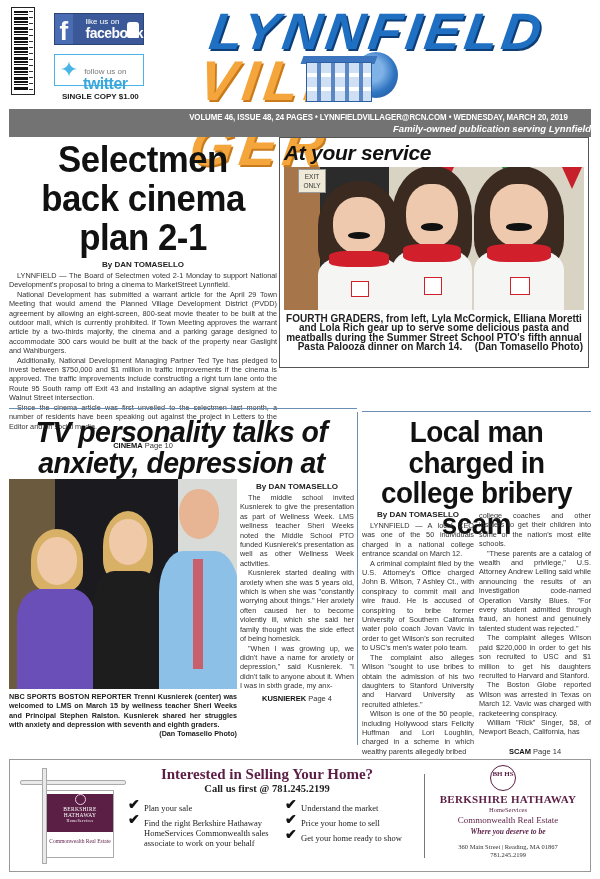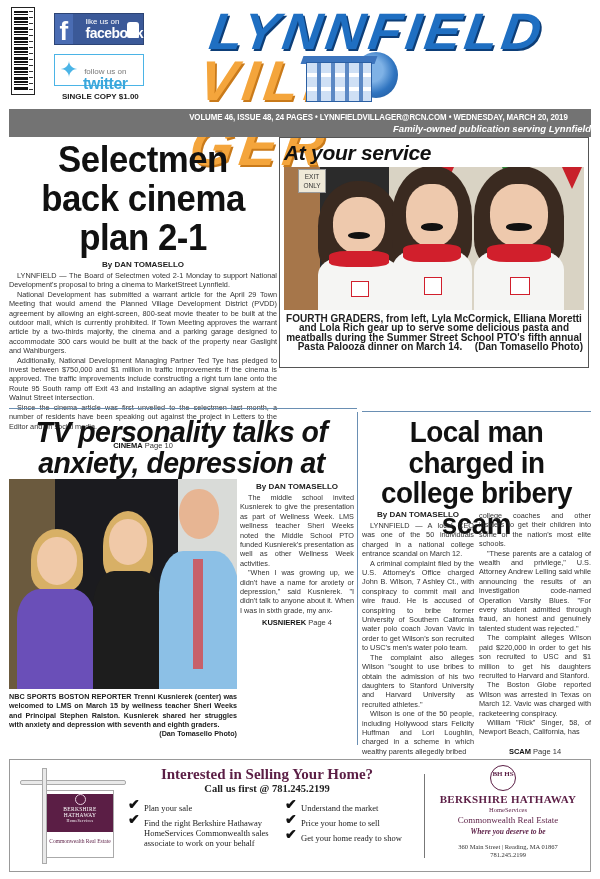--- a/index.html
+++ b/index.html
@@ -260,20 +260,21 @@
 <div class="story2-caption">
   <span>NBC SPORTS BOSTON REPORTER</span>
   <span>Trenni Kusnierek (center) was welcomed to LMS on March 15 by wellness teacher Sheri Weeks and Principal Stephen Ralston. Kusnierek shared her struggles with anxiety and depression with seventh and eighth graders.</span>
   <span class="credit">(Dan Tomasello Photo)</span>
 </div>
 
 <article class="story2-body">
   <div class="byline">By DAN TOMASELLO</div>
   <div class="body-text">
     <p>The middle school invited Kusnierek to give the presentation as part of Wellness Week. LMS wellness teacher Sheri Weeks noted the Middle School PTO funded Kusnierek's presentation as well as other Wellness Week activities.</p>
+    <p>Kusnierek started dealing with anxiety when she was 5 years old, which is when she was "constantly worrying about things." Her anxiety often caused her to become violently ill, which she said her family thought was the side effect of being homesick.</p>
     <p>"When I was growing up, we didn't have a name for anxiety or depression," said Kusnierek. "I didn't talk to anyone about it. When I was in sixth grade, my anx-</p>
   </div>
   <div class="jump" style="margin-top:3px">
     <b>KUSNIEREK</b>
     <span>Page 4</span>
   </div>
 </article>
 
 <div class="story3-head">
   <h2 class="headline-xl">Local man charged in college bribery scam</h2>

